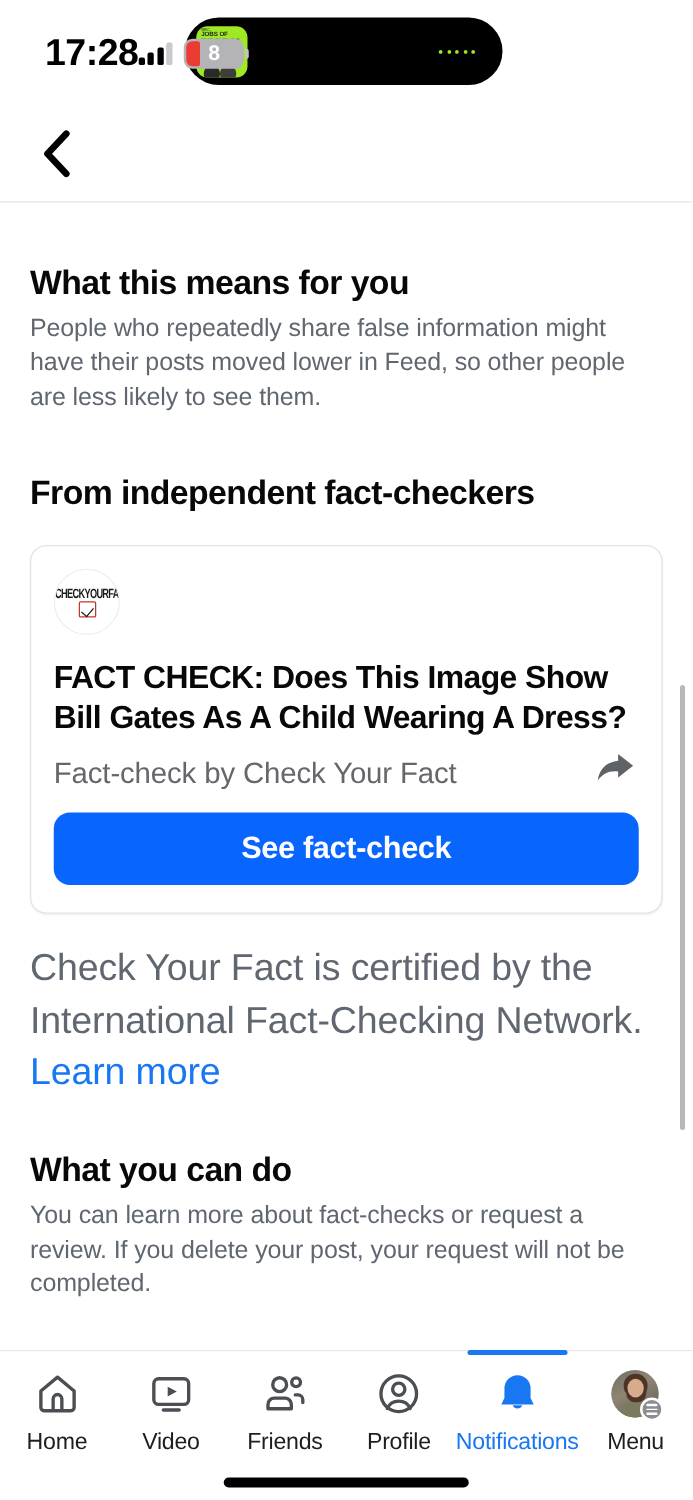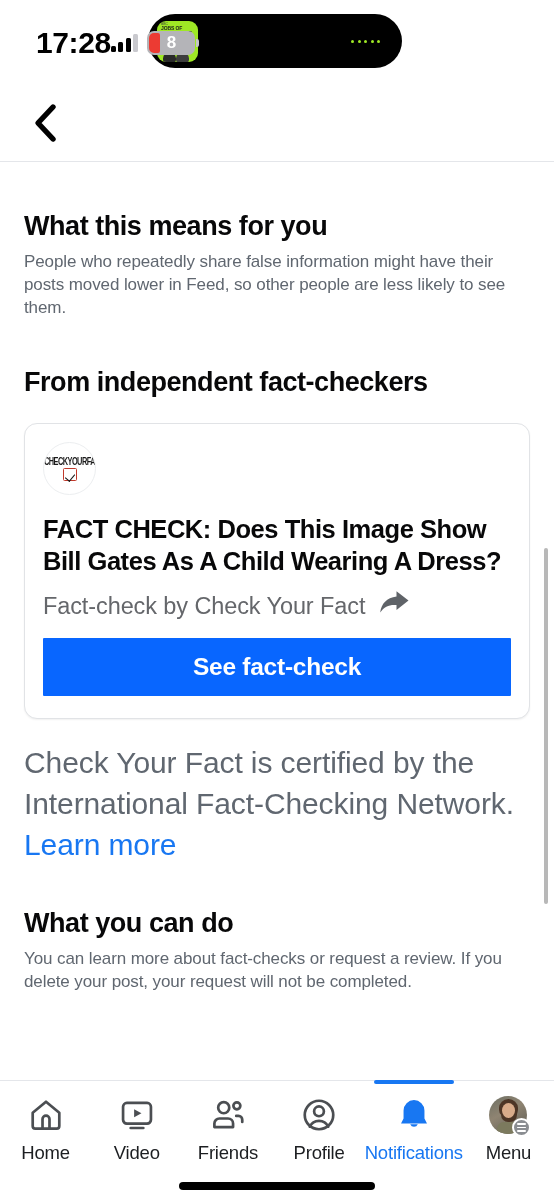--- a/index.html
+++ b/index.html
@@ -201,21 +201,21 @@
   }
 
   .sec-title {
     font-size: 27px;
     font-weight: bold;
     color: #080809;
     letter-spacing: -0.45px;
     line-height: 1.25;
   }
   .sec-body {
-    font-size: 17px;
+    font-size: 20px;
     color: #606770;
     line-height: 1.37;
     letter-spacing: -0.1px;
   }
 
   #block-means { margin-top: 33px; }
   #block-means .sec-body { margin-top: 6px; }
 
   #title-fc { margin-top: 46px; }
 
@@ -280,20 +280,21 @@
     font-weight: bold;
     color: #080809;
     line-height: 1.25;
     letter-spacing: -0.45px;
   }
 
   .fc-meta-row {
     margin-top: 7px;
     display: flex;
     align-items: flex-end;
+    justify-content: space-between;
     gap: 10px;
   }
   .fc-attrib {
     font-size: 23.5px;
     color: #65676b;
     letter-spacing: -0.1px;
     line-height: 1.3;
   }
   .fc-share {
     flex: 0 0 auto;
@@ -305,21 +306,21 @@
     cursor: pointer;
     margin-bottom: 2px;
   }
 
   .fc-button {
     margin-top: 17px;
     width: 100%;
     height: 58px;
     background: #0866ff;
     border: none;
-    border-radius: 1px;
+    border-radius: 13px;
     color: #ffffff;
     font-family: "Liberation Sans", sans-serif;
     font-size: 24.5px;
     font-weight: bold;
     letter-spacing: -0.25px;
     cursor: pointer;
     display: flex;
     align-items: center;
     justify-content: center;
   }

